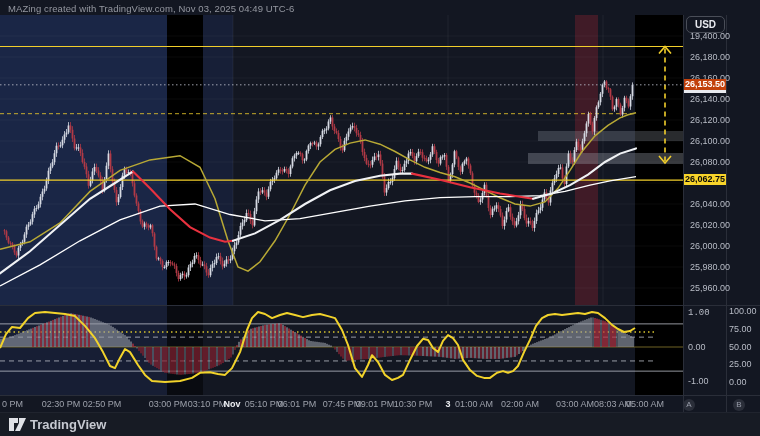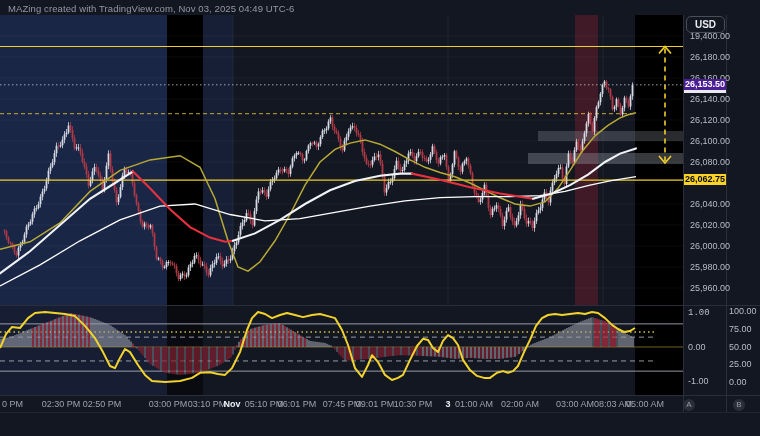--- a/index.html
+++ b/index.html
@@ -435,21 +435,21 @@
         <div class="price-label" style="top: 94px;">26,140.00</div>
         <div class="price-label" style="top: 115px;">26,120.00</div>
         <div class="price-label" style="top: 136px;">26,100.00</div>
         <div class="price-label" style="top: 157px;">26,080.00</div>
         <div class="price-label" style="top: 199px;">26,040.00</div>
         <div class="price-label" style="top: 220px;">26,020.00</div>
         <div class="price-label" style="top: 241px;">26,000.00</div>
         <div class="price-label" style="top: 262px;">25,980.00</div>
         <div class="price-label" style="top: 283px;">25,960.00</div>
       </div>
-    <div id="cur-label" class="tag tag-red" style="top: 78.825px; background: #4c1d95;">26,153.50</div>
+    <div id="cur-label" class="tag tag-red" style="top: 78.825px; background: #c2410c;">26,153.50</div>
     <div id="cur-strip" class="tag-red-strip" style="top: 89.825px;"></div>
     <div id="lvl-label" class="tag tag-yellow" style="top: 174.113px; background: rgb(248, 212, 42);">26,062.75</div>
     <div id="ind-a-labels">
         <div class="ind-label" style="left: 688px; top: 308px; font-family: Liberation Mono, monospace;">1.00</div>
         <div class="ind-label" style="left: 688px; top: 342px;">0.00</div>
         <div class="ind-label" style="left: 688px; top: 376px;">-1.00</div>
       </div>
     <div id="ind-b-labels">
         <div class="ind-label" style="left: 729px; top: 306px;">100.00</div>
         <div class="ind-label" style="left: 729px; top: 323.75px;">75.00</div>
@@ -476,14 +476,23 @@
         <div class="time-label" style="left: 474px;">01:00 AM</div>
         <div class="time-label" style="left: 520px;">02:00 AM</div>
         <div class="time-label" style="left: 575px;">03:00 AM</div>
         <div class="time-label" style="left: 613px;">08:03 AM</div>
         <div class="time-label" style="left: 645px;">05:00 AM</div>
       </div>
     <div class="badge" style="left:683px;">A</div>
     <div class="badge" style="left:733px;">B</div>
   </div>
 
+  <div class="abs footer">
+    <span class="abs" style="left:9px; top:4px;">
+      <svg width="17" height="15" viewBox="0 0 17 15">
+        <path d="M0,1 h9 v5 h-4 v8 h-5 z" fill="#dfe1e6"></path>
+        <path d="M10,1 h7 l-6,13 h-5 l4,-8 z" fill="#dfe1e6"></path>
+      </svg>
+    </span>
+    <span class="brand">TradingView</span>
+  </div>
 
 </div>
 
 </body></html>

